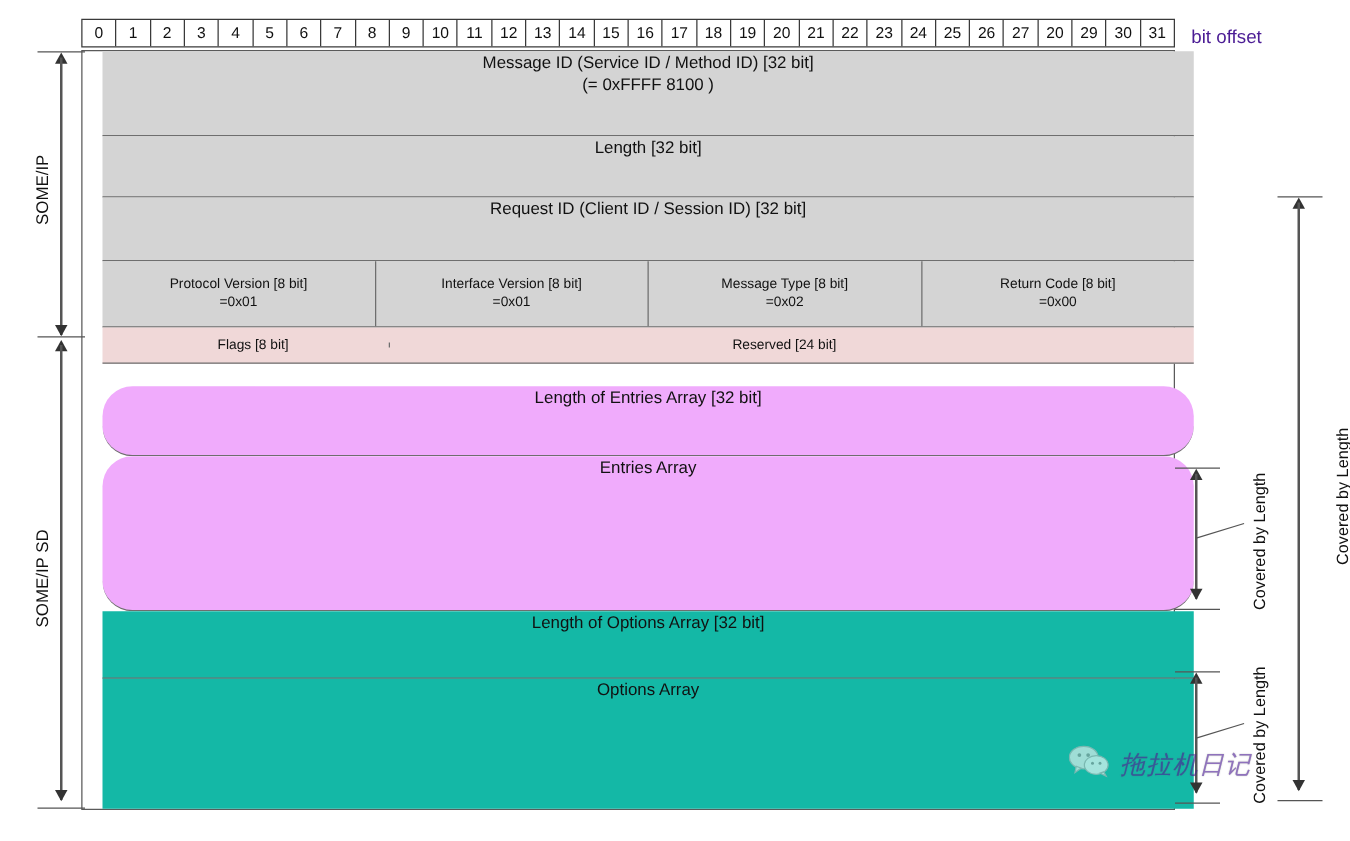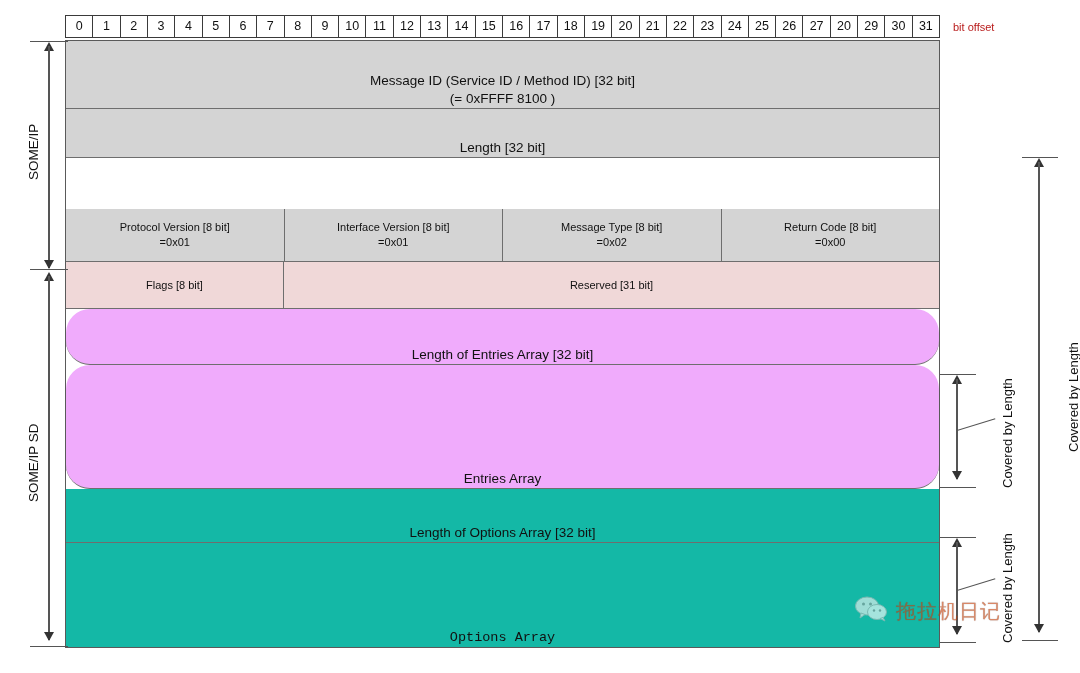--- a/index.html
+++ b/index.html
@@ -10,29 +10,29 @@
   }
   #canvas{position:absolute;left:0;top:0;width:1080px;height:673px;}
 
   
   .ruler{position:absolute;left:65px;top:15px;width:875px;height:23px;
          display:flex;border:1px solid #3a3a3a;box-sizing:border-box;background:#fff;}
   .ruler .cell{flex:1 1 0;border-right:1px solid #3a3a3a;box-sizing:border-box;
          display:flex;align-items:center;justify-content:center;
          font-size:12.5px;line-height:1;color:#111;}
   .ruler .cell:last-child{border-right:none;}
-  .bitoffset{position:absolute;left:953px;top:21px;font-size:11px;color:#b91c1c;white-space:nowrap;}
+  .bitoffset{position:absolute;left:953px;top:21px;font-size:15px;color:#4c1d95;white-space:nowrap;}
 
   
   .packet{position:absolute;left:65px;top:40px;width:875px;height:608px;
           border:1px solid #5a5a5a;box-sizing:border-box;}
-  .row{position:absolute;left:0;width:100%;box-sizing:border-box;
-       display:flex;align-items:flex-end;justify-content:center;
+  .row{position:absolute;left:16px;width:100%;box-sizing:border-box;
+       display:flex;align-items:flex-start;justify-content:center;
        border-bottom:1px solid #6e6e6e;}
-  .row:last-child{border-bottom:none;font-family:Liberation Mono, monospace;}
+  .row:last-child{border-bottom:none;}
   .row .txt{text-align:center;font-size:13.5px;line-height:1.35;padding:0 6px;}
   .subrow{display:flex;width:100%;height:100%;}
   .field{flex:1 1 0;display:flex;align-items:center;justify-content:center;
          border-right:1px solid #6e6e6e;box-sizing:border-box;text-align:center;
          font-size:11px;line-height:1.35;}
   .field:last-child{border-right:none;}
   .gray{background:#d4d4d4;}
   .pink{background:#f0d8d8;}
   .green{background:#f0abfc;border-radius:24px;}
   .blue{background:#14b8a6;}
@@ -45,23 +45,23 @@
   .arrow-up{border-bottom:9px solid #333;}
   .arrow-dn{border-top:9px solid #333;}
   .vlabel{position:absolute;font-size:13.5px;color:#111;white-space:nowrap;
           transform-origin:0 0;transform:rotate(-90deg);}
 
   .leader{position:absolute;background:#555;height:1.1px;transform-origin:0 50%;}
 
   
   .watermark{position:absolute;left:855px;top:596px;display:flex;align-items:center;
              gap:7px;opacity:.62;pointer-events:none;}
-  .wm-text{font-size:20px;color:#c2410c;letter-spacing:1px;
+  .wm-text{font-size:20px;color:#4c1d95;letter-spacing:1px;
            text-shadow:0 0 1px rgba(90,90,90,.85);
-           font-family:"DejaVu Sans","Liberation Sans",sans-serif;}
+           font-family:"DejaVu Sans","Liberation Sans",sans-serif;font-style:italic;}
 </style>
 </head>
 <body>
 
 <div id="canvas">
 
   <div class="ruler" id="bit-ruler">
       <div class="cell">0</div>
       <div class="cell">1</div>
       <div class="cell">2</div>
@@ -103,45 +103,48 @@
       <div class="txt">
         <span>Message ID (Service ID / Method ID) [32 bit]</span><br>
         <span>(= 0xFFFF 8100 )</span>
       </div>
     </div>
 
     <div class="row gray" style="top:68px;height:49px;">
       <div class="txt">Length [32 bit]</div>
     </div>
 
+    <div class="row gray" style="top:117px;height:51px;">
+      <div class="txt">Request ID (Client ID / Session ID) [32 bit]</div>
+    </div>
 
     <div class="row gray" style="top:168px;height:53px;padding:0;">
       <div class="subrow">
         <div class="field">
           <div><span>Protocol Version [8 bit]</span><br><span>=0x01</span></div>
         </div>
         <div class="field">
           <div><span>Interface Version [8 bit]</span><br><span>=0x01</span></div>
         </div>
         <div class="field">
           <div><span>Message Type [8 bit]</span><br><span>=0x02</span></div>
         </div>
         <div class="field">
           <div><span>Return Code [8 bit]</span><br><span>=0x00</span></div>
         </div>
       </div>
     </div>
 
-    <div class="row pink" style="top:221px;height:47px;padding:0;">
+    <div class="row pink" style="top:221px;height:29px;padding:12px;">
       <div class="subrow">
         <div class="field" style="flex:0 0 218px;">
           <div>Flags [8 bit]</div>
         </div>
         <div class="field">
-          <div>Reserved [31 bit]</div>
+          <div>Reserved [24 bit]</div>
         </div>
       </div>
     </div>
 
     <div class="row green" style="top:268px;height:56px;">
       <div class="txt">Length of Entries Array  [32 bit]</div>
     </div>
 
     <div class="row green" style="top:324px;height:124px;">
       <div class="txt">Entries Array</div>

